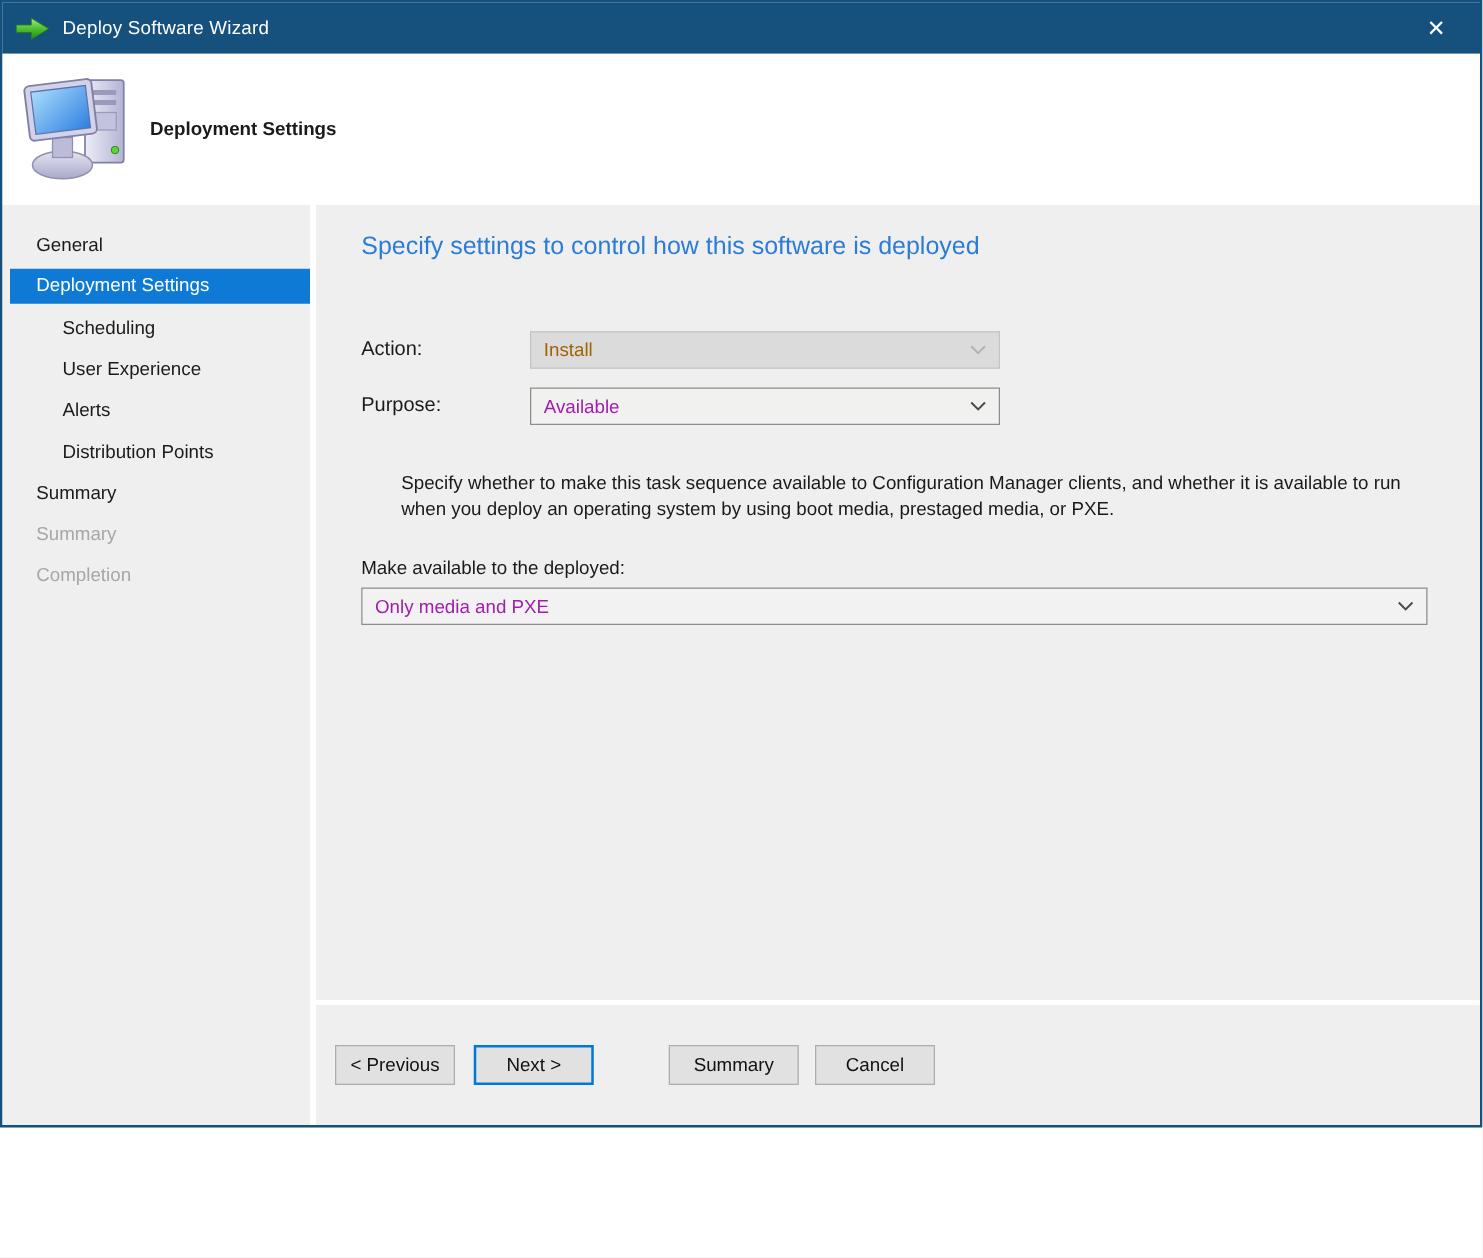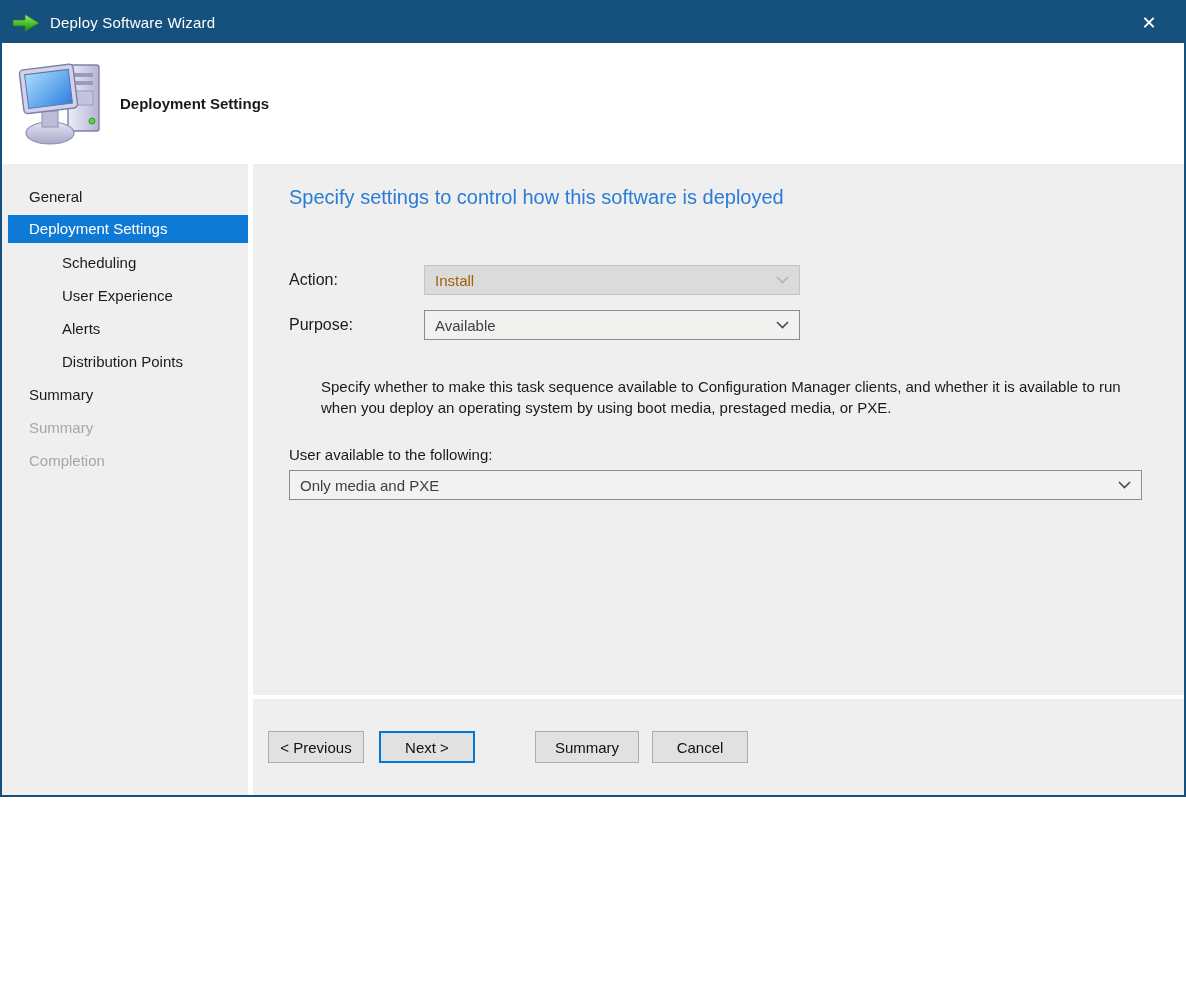--- a/index.html
+++ b/index.html
@@ -1,20 +1,20 @@
 <!DOCTYPE html>
 <html><head>
 <meta charset="utf-8">
 <style>
   * { box-sizing: border-box; margin: 0; padding: 0; }
   html, body { width: 1186px; height: 1006px; }
   body { font-family: "Liberation Sans", sans-serif; background: #ffffff; }
 
   .window {
-    width: 1186px; height: 797px;
+    width: 1186px; height: 902px;
     border: 2px solid #15517c;
     display: flex; flex-direction: column;
     background: #efefef;
   }
 
   
   .titlebar {
     height: 41px; flex: 0 0 auto;
     background: #15517c;
     display: flex; align-items: center;
@@ -34,39 +34,39 @@
     display: flex; align-items: center;
   }
   .header-icon { margin-left: 14px; flex: 0 0 auto; }
   .header-title { font-weight: bold; font-size: 15px; color: #1a1a1a; margin-left: 12px; }
 
   
   .content { flex: 1; display: flex; min-height: 0; }
 
   .sidebar { width: 246px; flex: 0 0 auto; background: #efefef; padding-top: 16px; }
   .nav-item { height: 33px; line-height: 33px; font-size: 15px; color: #1b1b1b; padding-left: 27px; white-space: nowrap; }
-  .nav-item.indent { padding-left: 60px; }
+  .nav-item.indent { padding-left: 48px; }
   .nav-item.disabled { color: #a7a7a7; }
   .nav-item.selected { background: #0f7ad6; color: #ffffff; margin-left: 6px; padding-left: 21px; height: 28px; line-height: 28px; margin-top: 2px; margin-bottom: 3px; }
 
   .vdivider { width: 5px; background: #ffffff; flex: 0 0 auto; }
 
   .main-col { flex: 1; display: flex; flex-direction: column; min-width: 0; }
   .main { flex: 1; background: #efefef; padding: 22px 42px 0 36px; overflow: hidden; }
   .hdivider { height: 4px; background: #ffffff; flex: 0 0 auto; }
 
   .heading { font-size: 20px; font-weight: 400; color: #2b7cd6; margin-bottom: 56px; }
 
   .form-row { display: flex; align-items: center; margin-bottom: 15px; }
   .form-label { width: 135px; font-size: 16px; color: #1a1a1a; }
   .combo {
     width: 376px; height: 30px;
     border: 1px solid #8c8c8c; background: #f1f1f0;
     display: flex; align-items: center; justify-content: space-between;
-    padding: 0 10px; font-size: 15px; color: #404040;
+    padding: 0 10px; font-size: 15px; color: #a21caf;
   }
   .combo.disabled { background: #dbdbdb; border-color: #c4c4c4; color: #a16207; }
   .combo .chev { flex: 0 0 auto; margin-left: 8px; display: flex; align-items: center; }
 
   .desc { font-size: 15px; color: #1a1a1a; margin-top: 37px; width: 818px; line-height: 1.38; margin-left: 32px; }
 
   .avail-label { margin-top: 28px; font-size: 15px; color: #1a1a1a; }
   .combo.wide { width: 100%; margin-top: 7px; background: #f2f2f2; }
 
   
@@ -183,21 +183,21 @@
             <span class="chev">
               <svg width="13" height="8" viewBox="0 0 13 8">
                   <polyline points="1,1 6.5,6.5 12,1" fill="none" stroke="#4a4a4a" stroke-width="1.6"></polyline>
                 </svg>
             </span>
           </div>
         </div>
 
         <div class="desc">Specify whether to make this task sequence available to Configuration Manager clients, and whether it is available to run when you deploy an operating system by using boot media, prestaged media, or PXE.</div>
 
-        <div class="avail-label">User available to the following:</div>
+        <div class="avail-label">Make available to the deployed:</div>
         <div class="combo wide">
           <span>Only media and PXE</span>
           <span class="chev">
             <svg width="13" height="8" viewBox="0 0 13 8">
                 <polyline points="1,1 6.5,6.5 12,1" fill="none" stroke="#4a4a4a" stroke-width="1.6"></polyline>
               </svg>
           </span>
         </div>
 
       </div>

